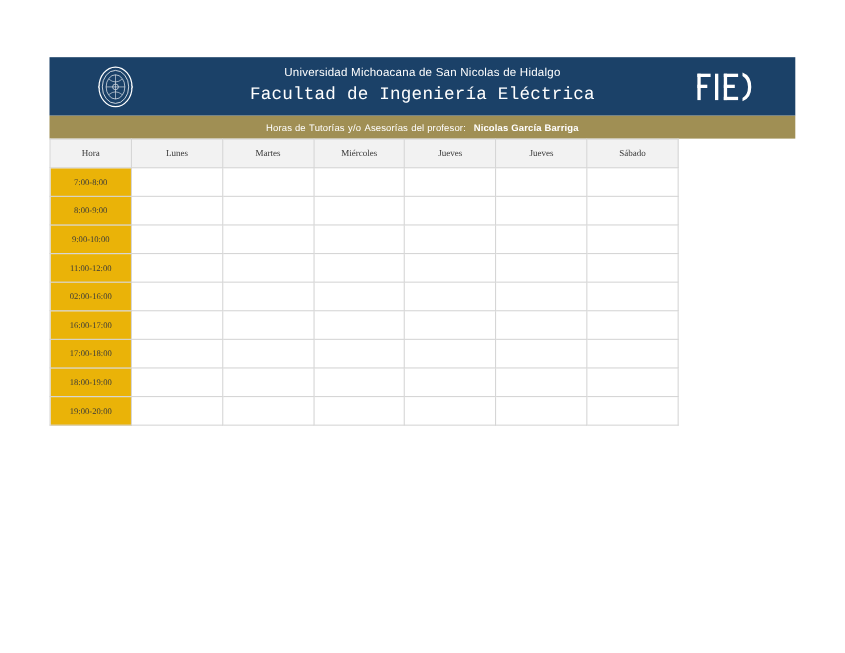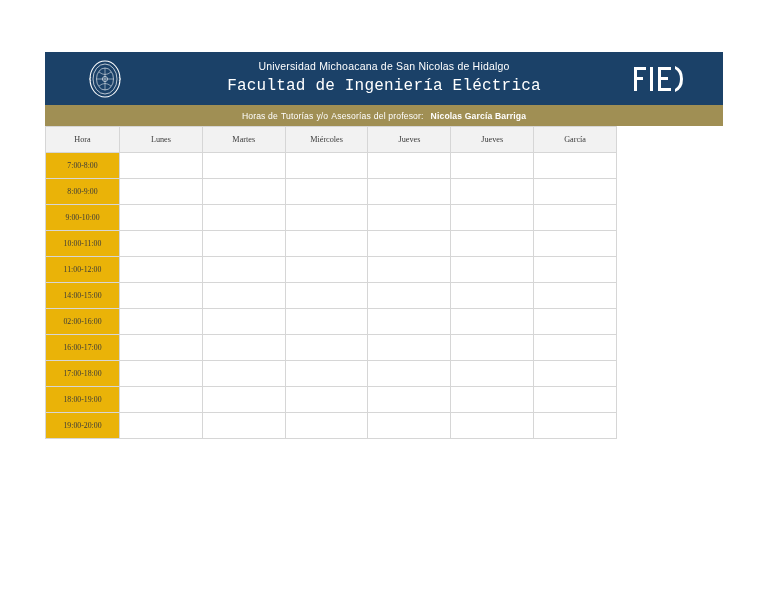--- a/index.html
+++ b/index.html
@@ -185,21 +185,21 @@
           <col>
       </colgroup>
       <thead>
         <tr>
           <th>Hora</th>
           <th>Lunes</th>
           <th>Martes</th>
           <th>Miércoles</th>
           <th>Jueves</th>
           <th>Jueves</th>
-          <th>García</th>
+          <th>Sábado</th>
         </tr>
       </thead>
       <tbody id="schedule-body">
           <tr>
             <td class="hour-cell">7:00-8:00</td>
             <td class="slot-cell"></td>
             <td class="slot-cell"></td>
             <td class="slot-cell"></td>
             <td class="slot-cell"></td>
             <td class="slot-cell"></td>
@@ -217,39 +217,21 @@
           <tr>
             <td class="hour-cell">9:00-10:00</td>
             <td class="slot-cell"></td>
             <td class="slot-cell"></td>
             <td class="slot-cell"></td>
             <td class="slot-cell"></td>
             <td class="slot-cell"></td>
             <td class="slot-cell"></td>
           </tr>
           <tr>
-            <td class="hour-cell">10:00-11:00</td>
-            <td class="slot-cell"></td>
-            <td class="slot-cell"></td>
-            <td class="slot-cell"></td>
-            <td class="slot-cell"></td>
-            <td class="slot-cell"></td>
-            <td class="slot-cell"></td>
-          </tr>
-          <tr>
             <td class="hour-cell">11:00-12:00</td>
-            <td class="slot-cell"></td>
-            <td class="slot-cell"></td>
-            <td class="slot-cell"></td>
-            <td class="slot-cell"></td>
-            <td class="slot-cell"></td>
-            <td class="slot-cell"></td>
-          </tr>
-          <tr>
-            <td class="hour-cell">14:00-15:00</td>
             <td class="slot-cell"></td>
             <td class="slot-cell"></td>
             <td class="slot-cell"></td>
             <td class="slot-cell"></td>
             <td class="slot-cell"></td>
             <td class="slot-cell"></td>
           </tr>
           <tr>
             <td class="hour-cell">02:00-16:00</td>
             <td class="slot-cell"></td>

